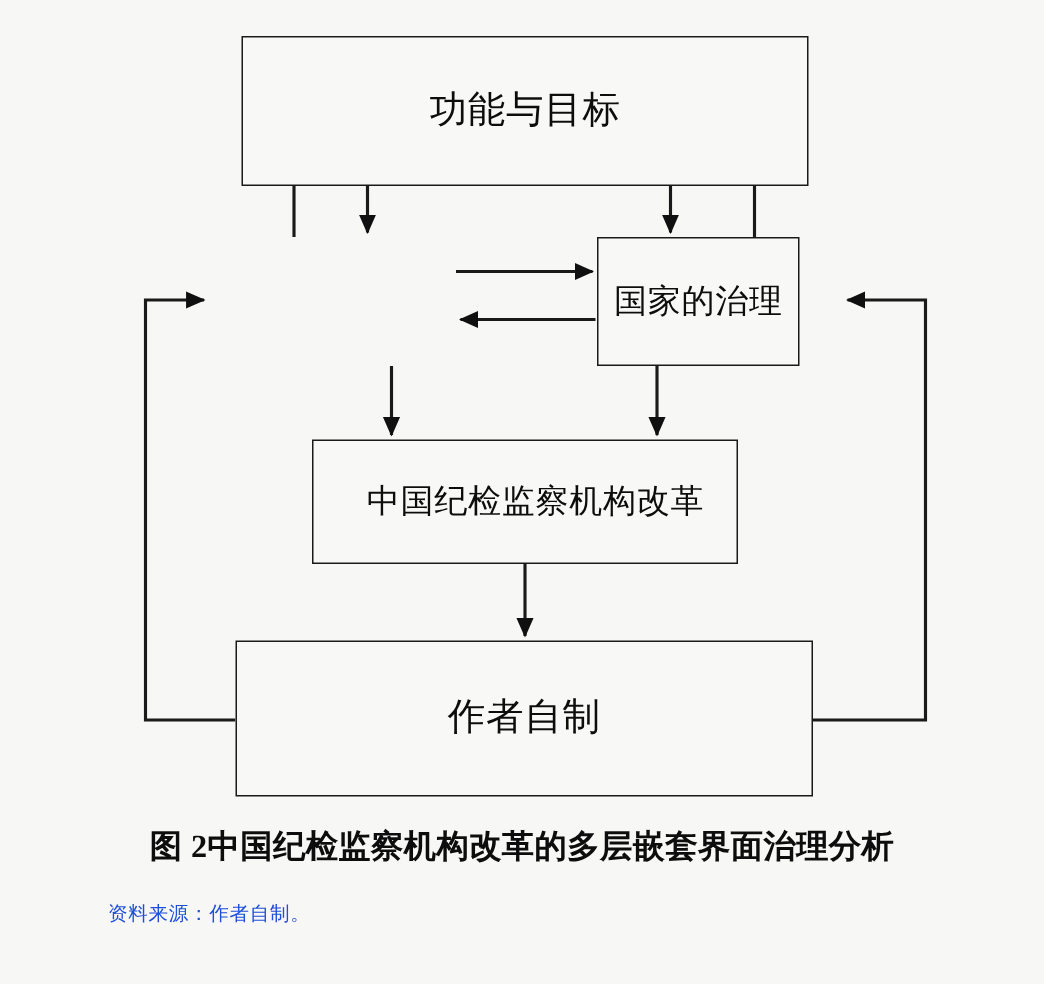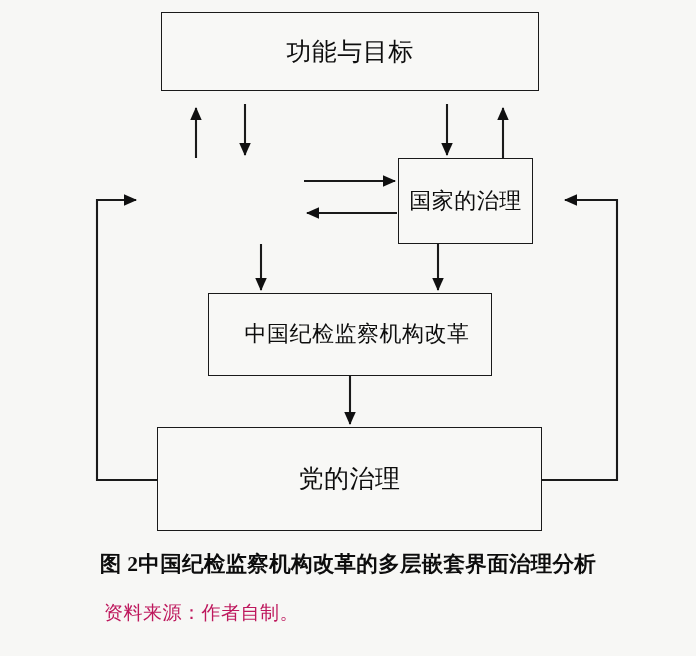--- a/index.html
+++ b/index.html
@@ -35,21 +35,21 @@
     justify-content: center;
     text-align: center;
     line-height: 1.2;
   }
   .node-label {
     font-family: "Liberation Serif", "DejaVu Serif", serif;
     color: #0d0d0d;
     letter-spacing: 0.5px;
     white-space: nowrap;
   }
-  #box-goals      { left: 161px; top: 12px;  width: 378px; height: 79px; }
+  #box-goals      { left: 161px; top: 24px;  width: 378px; height: 100px; }
   #box-goals .node-label      { font-size: 25px; }
   #box-party      { left: 139px; top: 158px; width: 165px; height: 86px; }
   #box-party .node-label      { font-size: 22px; }
   #box-state      { left: 398px; top: 158px; width: 135px; height: 86px; }
   #box-state .node-label      { font-size: 22px; }
   #box-reform     { left: 208px; top: 293px; width: 284px; height: 83px; padding-left: 14px; }
   #box-reform .node-label     { font-size: 22px; }
   #box-performance{ left: 157px; top: 427px; width: 385px; height: 104px; }
   #box-performance .node-label{ font-size: 25px; }
 
@@ -70,25 +70,24 @@
     font-weight: bold;
     color: #0d0d0d;
     letter-spacing: 0.3px;
     white-space: nowrap;
   }
   #caption-number { }
   #source-note {
     position: absolute;
     left: 72px;
     top: 60px;
-    font-size: 19px;
-    color: #be185d;
+    font-size: 13px;
+    color: #1d4ed8;
     letter-spacing: 0.5px;
     white-space: nowrap;
-    margin-left: 32px;
   }
 </style>
 </head>
 <body>
 
 <div id="figure-canvas">
 
   <svg width="696" height="540" viewBox="0 0 696 540">
     <defs>
       <marker id="arrow-end" viewBox="0 0 10 10" refX="9.2" refY="5" markerWidth="6.2" markerHeight="6.2" orient="auto-start-reverse">
@@ -129,21 +128,21 @@
 
   <div class="node-box" id="box-state">
     <span class="node-label">国家的治理</span>
   </div>
 
   <div class="node-box" id="box-reform">
     <span class="node-label">中国纪检监察机构改革</span>
   </div>
 
   <div class="node-box" id="box-performance">
-    <span class="node-label">党的治理</span>
+    <span class="node-label">作者自制</span>
   </div>
 
 </div>
 
 <div id="caption-block">
   <div id="figure-caption">
     <span id="caption-number">图 2</span><span>中国纪检监察机构改革的多层嵌套界面治理分析</span>
   </div>
   <div id="source-note">资料来源：作者自制。</div>
 </div>

